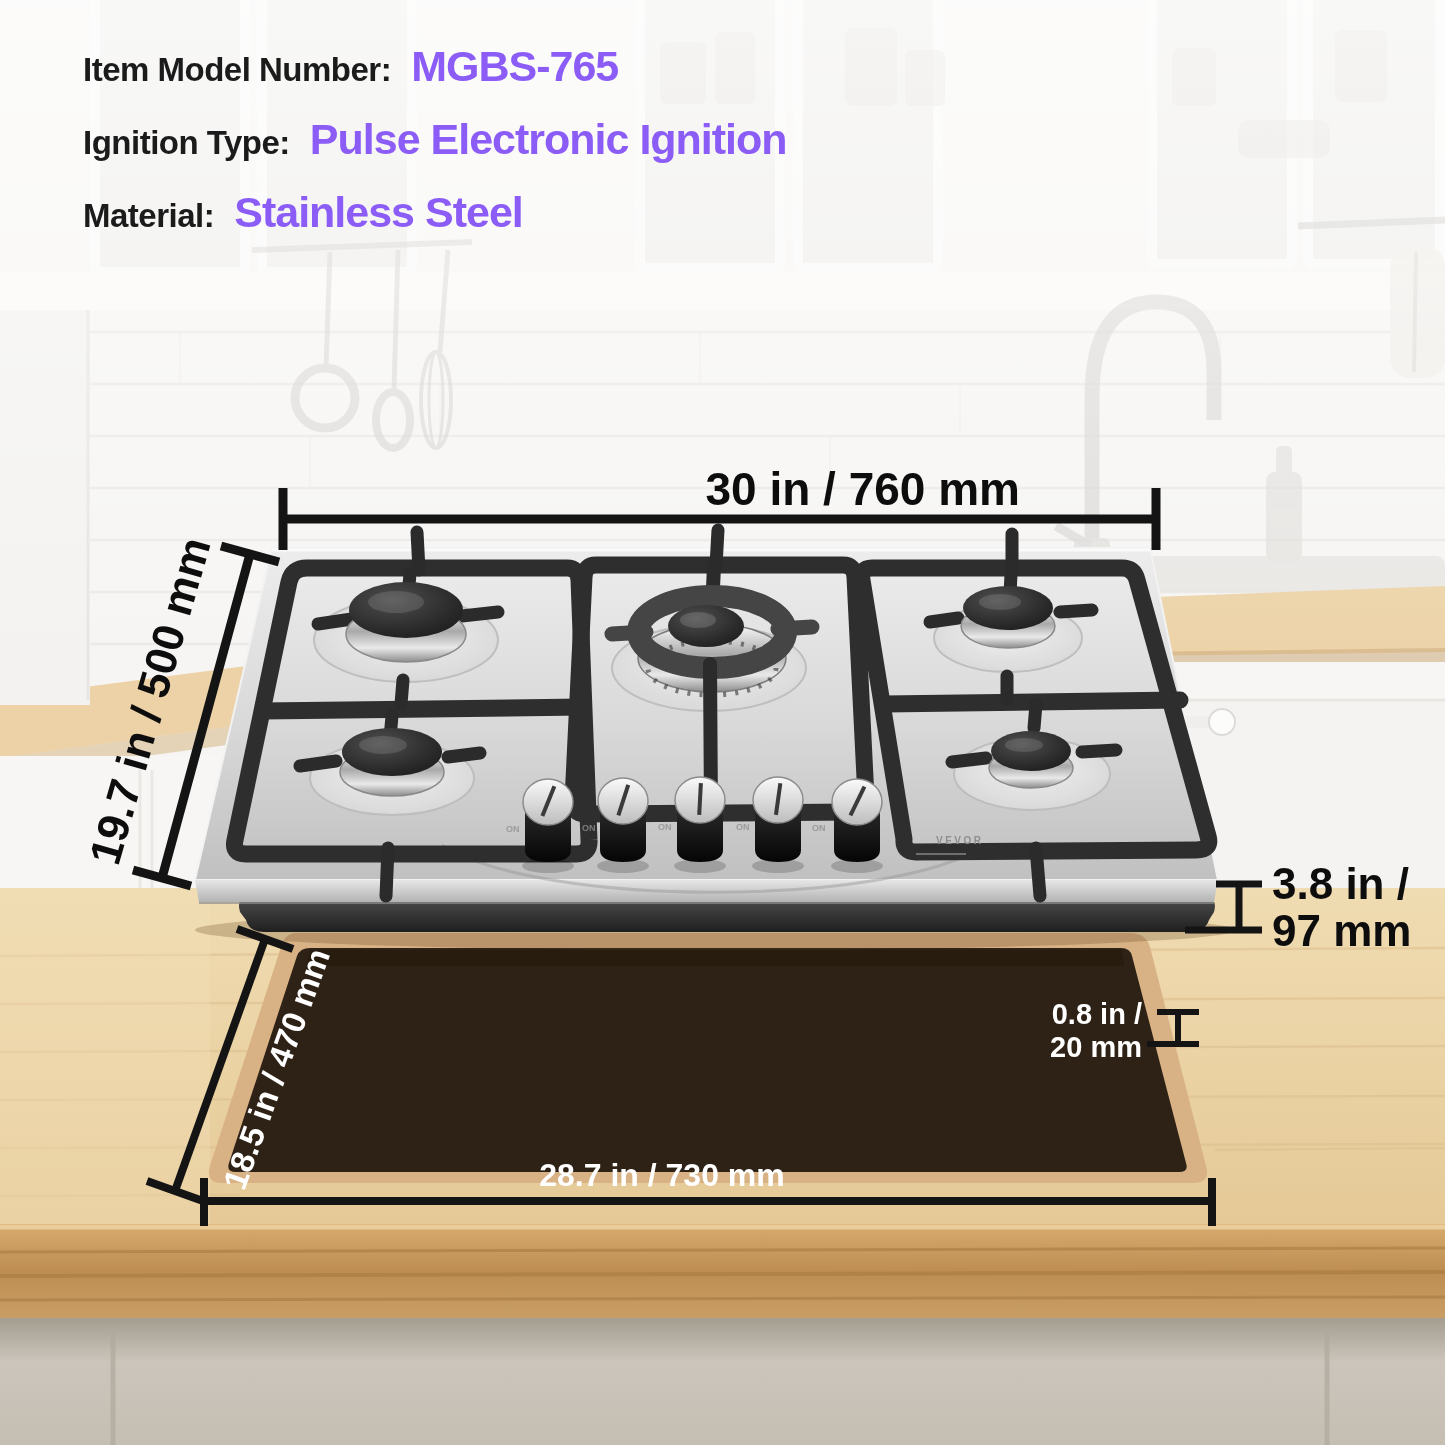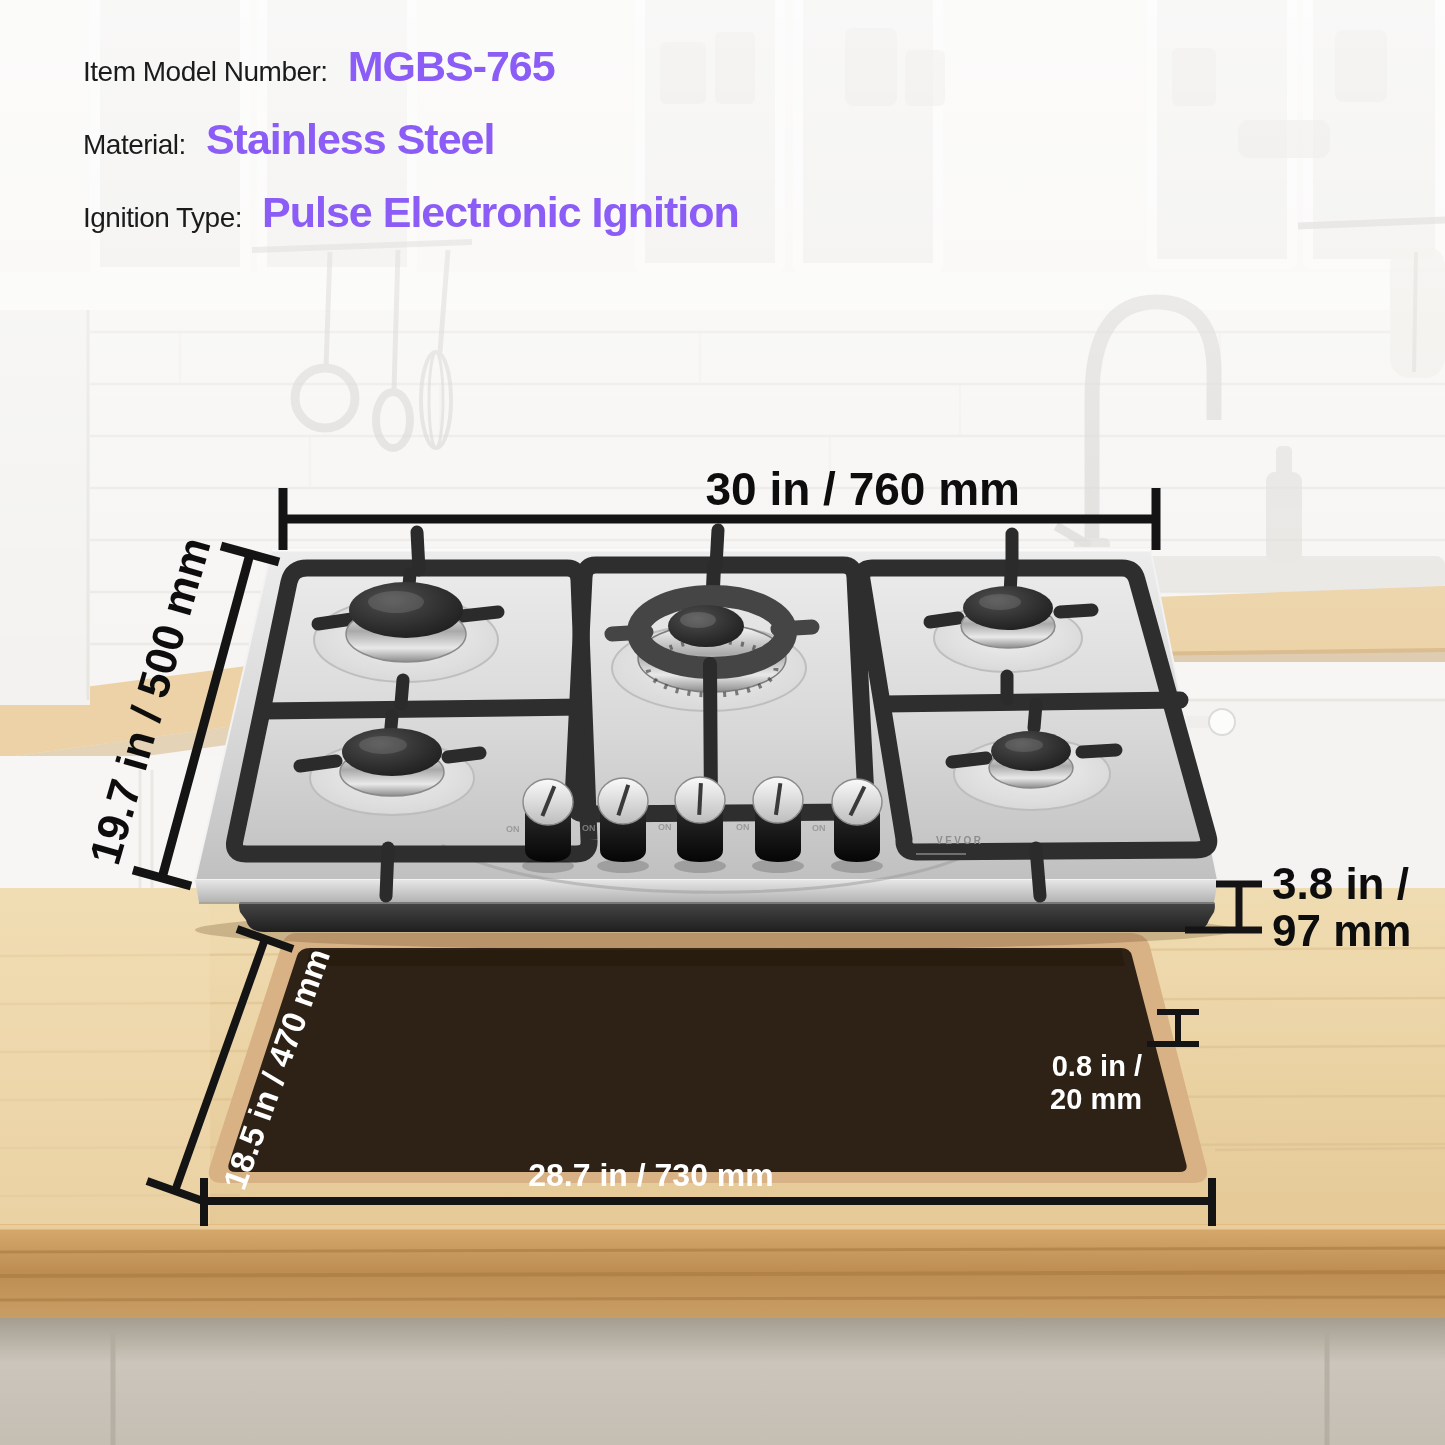--- a/index.html
+++ b/index.html
@@ -2,33 +2,33 @@
 <html><head>
 <meta charset="utf-8">
 <style>
   html,body{margin:0;padding:0;background:#ffffff;}
   .stage{position:relative;width:1445px;height:1445px;overflow:hidden;
          font-family:"Liberation Sans",sans-serif;background:#f6f5f3;}
   .stage svg{position:absolute;left:0;top:0;}
   
   .specs{position:absolute;left:83px;top:42px;z-index:6;}
   .spec-row{display:flex;align-items:baseline;height:73px;white-space:nowrap;}
-  .spec-label{font-size:28px;font-weight:400;color:#1b1b1b;letter-spacing:-0.5px;}
+  .spec-label{font-size:33px;font-weight:700;color:#1b1b1b;letter-spacing:-0.5px;}
   .spec-value{font-size:43px;font-weight:700;color:#8b5cf6;letter-spacing:-1px;margin-left:20px;}
   
   .dim{position:absolute;z-index:7;font-weight:700;color:#0d0d0d;white-space:nowrap;}
   .dim.white{color:#ffffff;}
   .dim-width{left:420px;top:462px;width:600px;text-align:right;font-size:46px;}
   .dim-depth{left:-60px;top:676px;width:420px;text-align:center;font-size:44px;
              transform:translate(0,0) rotate(-74deg);transform-origin:center;}
   .dim-height{left:1272px;top:860px;font-size:44px;line-height:47px;}
-  .dim-thickness{left:950px;top:1050px;width:192px;text-align:right;font-size:29px;line-height:33px;}
+  .dim-thickness{left:950px;top:998px;width:192px;text-align:right;font-size:29px;line-height:33px;}
   .dim-cutout-depth{left:67px;top:1050px;width:420px;text-align:center;font-size:33px;
                     transform:rotate(-70deg);transform-origin:center;}
-  .dim-cutout-width{left:351px;top:1157px;width:600px;text-align:center;font-size:32px;}
+  .dim-cutout-width{left:362px;top:1157px;width:600px;text-align:center;font-size:32px;}
   
   .brand{position:absolute;left:936px;top:835px;z-index:6;font-size:10px;font-weight:700;
          letter-spacing:2.5px;color:#8e8e8e;}
   .brand-line{position:absolute;left:916px;top:853px;width:50px;height:2px;background:#a5a5a5;
               opacity:.55;z-index:6;}
   .onmark{position:absolute;z-index:6;font-size:9px;font-weight:700;color:#8f8f8f;opacity:.8;}
 </style>
 </head>
 <body>
 
@@ -383,26 +383,26 @@
     </g>
   </g>
 </svg>
 
   <div class="specs">
     <div class="spec-row">
       <span class="spec-label">Item Model Number:</span>
       <span class="spec-value">MGBS-765</span>
     </div>
     <div class="spec-row">
+      <span class="spec-label">Ignition Type:</span>
+      <span class="spec-value">Pulse Electronic Ignition</span>
+    </div>
+    <div class="spec-row">
       <span class="spec-label">Material:</span>
       <span class="spec-value">Stainless Steel</span>
-    </div>
-    <div class="spec-row">
-      <span class="spec-label">Ignition Type:</span>
-      <span class="spec-value">Pulse Electronic Ignition</span>
     </div>
   </div>
 
   <div class="dim dim-width">30 in / 760 mm</div>
   <div class="dim dim-depth">19.7 in / 500 mm</div>
   <div class="dim dim-height">
     <div>3.8 in /</div>
     <div>97 mm</div>
   </div>
   <div class="dim white dim-thickness">

